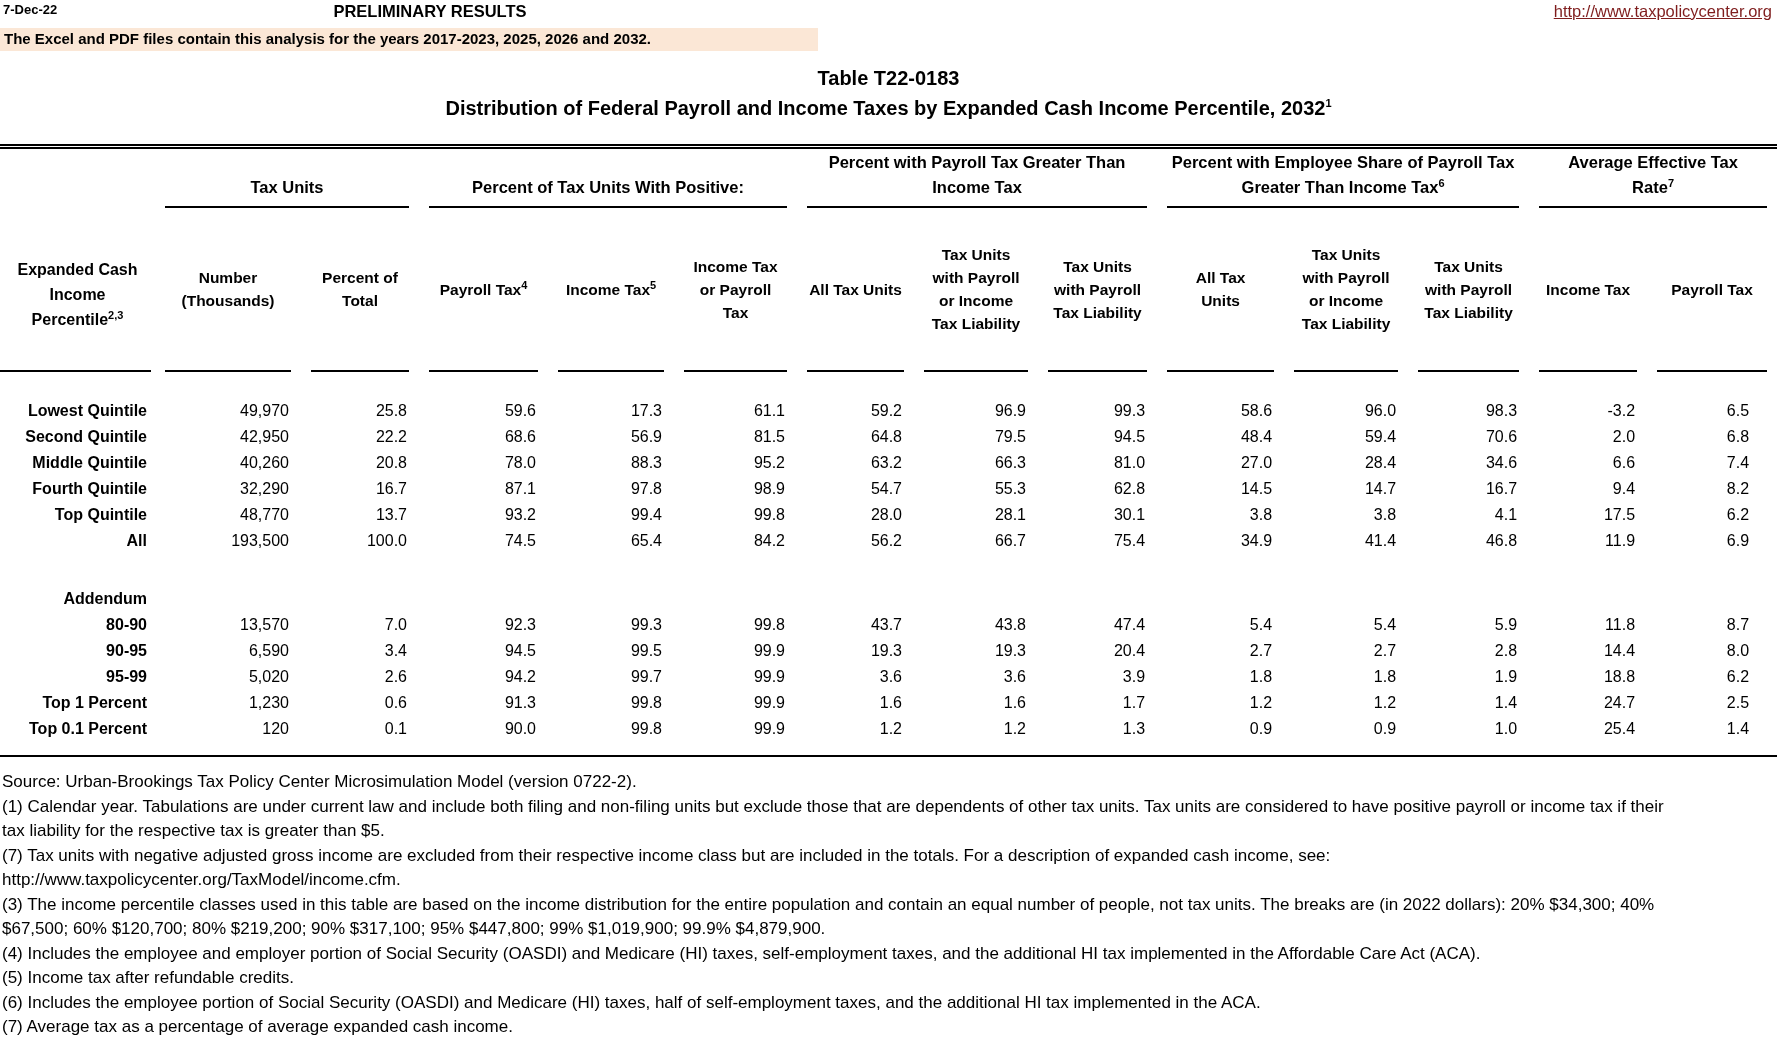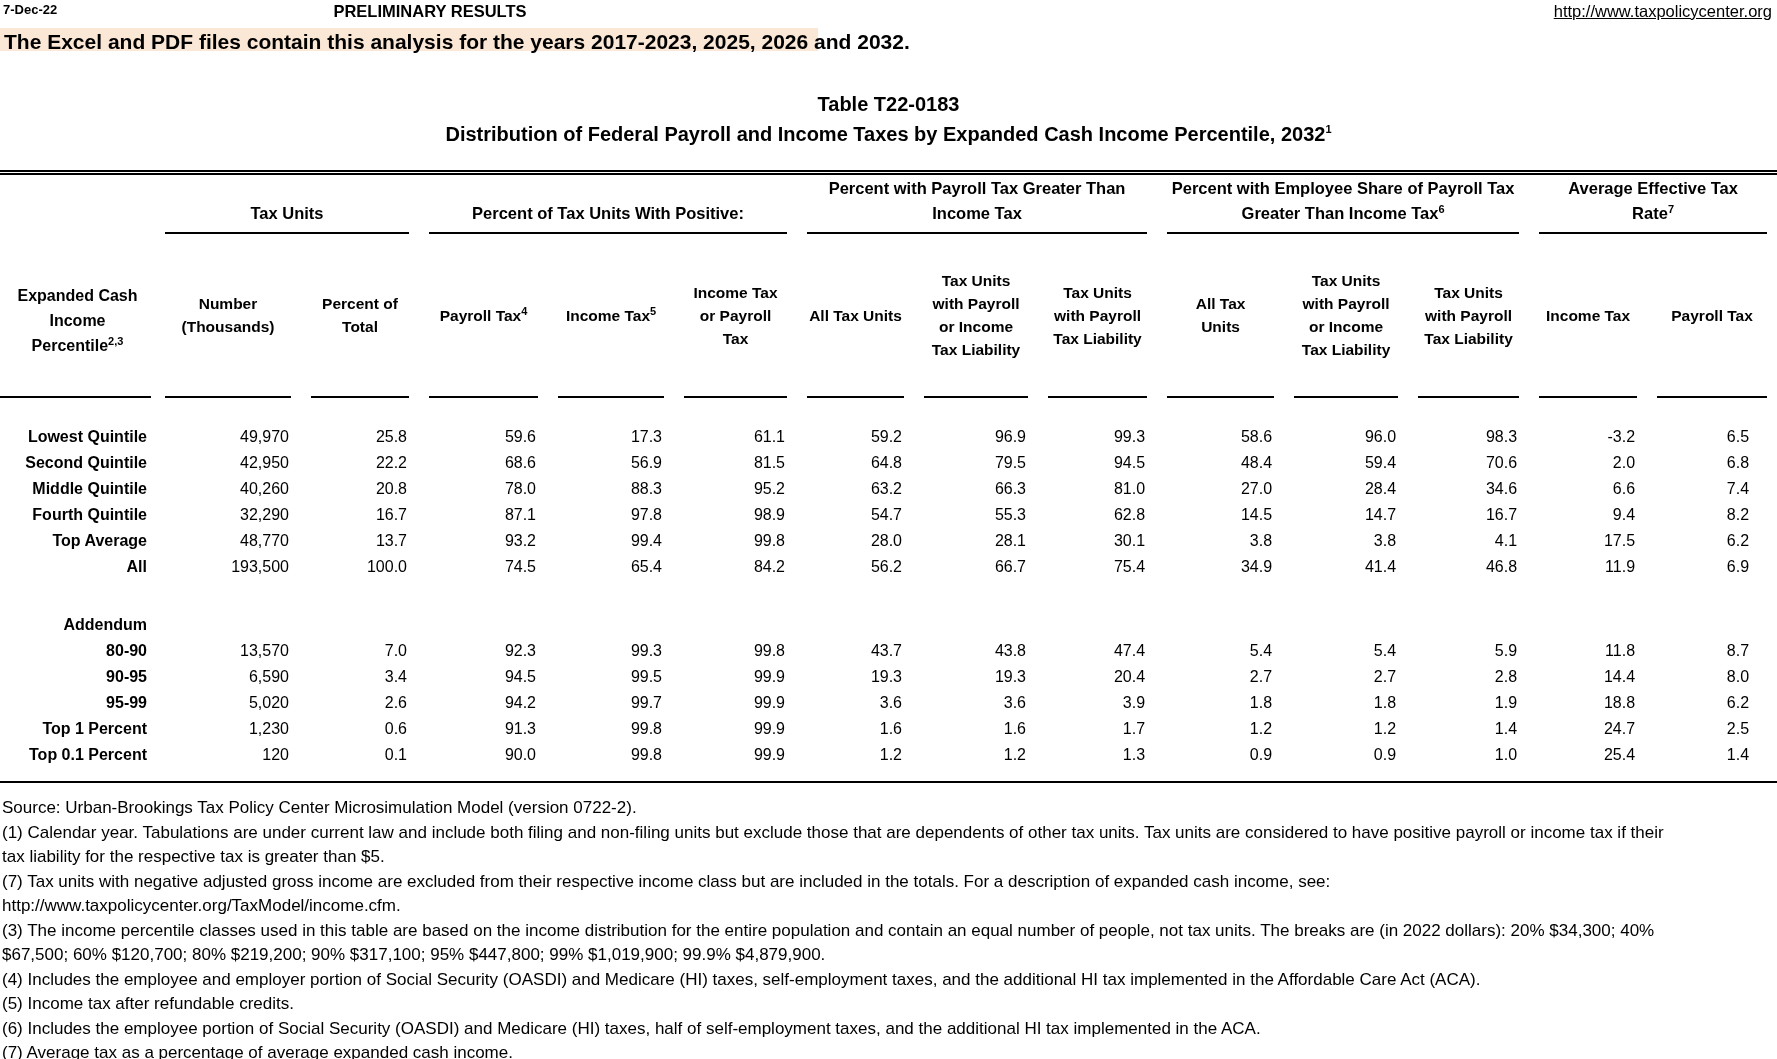--- a/index.html
+++ b/index.html
@@ -1,24 +1,24 @@
 <!DOCTYPE html>
 <html><head>
 <meta charset="utf-8">
 <style>
   html,body{margin:0;padding:0;background:#fff;}
   body{width:1777px;height:1059px;overflow:hidden;color:#000;
        font-family:"Liberation Sans",sans-serif;-webkit-font-smoothing:antialiased;}
   .topbar{position:relative;height:24px;padding-top:2px;}
   .date{position:absolute;left:3px;top:2px;font-weight:bold;font-size:13px;}
   .prelim{position:absolute;left:430px;top:2px;transform:translateX(-50%);font-weight:bold;font-size:16.5px;}
-  .site-link{position:absolute;right:5px;top:2px;font-size:16.5px;color:#000000;text-decoration:underline;}
-  .note{margin-top:2px;width:818px;background:#FBE7D6;font-weight:bold;font-size:21px;
+  .site-link{position:absolute;right:5px;top:2px;font-size:16.5px;color:#7f1d1d;text-decoration:underline;}
+  .note{margin-top:2px;width:818px;background:#FBE7D6;font-weight:bold;font-size:15px;
         padding:2px 4px;box-sizing:border-box;height:23px;white-space:nowrap;}
-  .title-block{margin-top:38px;text-align:center;font-weight:bold;font-size:20px;line-height:30px;}
+  .title-block{margin-top:12px;text-align:center;font-weight:bold;font-size:20px;line-height:30px;}
   sup{font-size:11px;line-height:0;}
   table{border-collapse:collapse;table-layout:fixed;width:1777px;margin-top:21px;
         border-top:5px double #000;border-bottom:2px solid #000;}
   th,td{box-sizing:border-box;margin:0;}
   th.corner{vertical-align:middle;text-align:center;padding-top:70px;font-weight:bold;font-size:16px;line-height:25px;}
   th.group{height:52px;vertical-align:bottom;text-align:center;position:relative;
            padding:1px 10px 8px;font-weight:bold;font-size:16.5px;line-height:25px;}
   .group-rule{position:absolute;left:10px;right:10px;bottom:0;border-bottom:2px solid #000;height:0;}
   .gt{display:inline-block;}
   .w170{max-width:170px;}
@@ -213,21 +213,21 @@
         <td class="num">54.7</td>
         <td class="num">55.3</td>
         <td class="num">62.8</td>
         <td class="num">14.5</td>
         <td class="num">14.7</td>
         <td class="num">16.7</td>
         <td class="num">9.4</td>
         <td class="num">8.2</td>
       </tr>
       <tr class="data">
-        <td class="label">Top Average</td>
+        <td class="label">Top Quintile</td>
         <td class="num">48,770</td>
         <td class="num">13.7</td>
         <td class="num">93.2</td>
         <td class="num">99.4</td>
         <td class="num">99.8</td>
         <td class="num">28.0</td>
         <td class="num">28.1</td>
         <td class="num">30.1</td>
         <td class="num">3.8</td>
         <td class="num">3.8</td>

